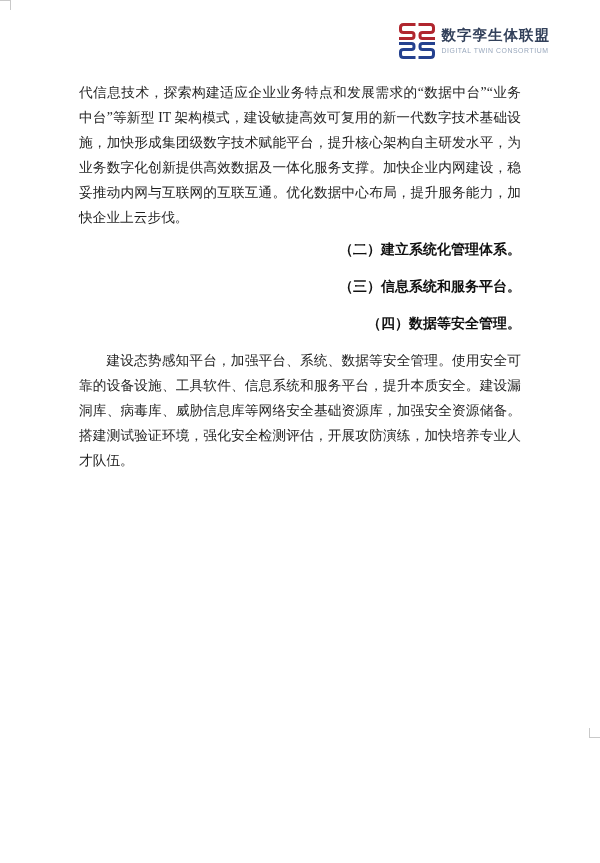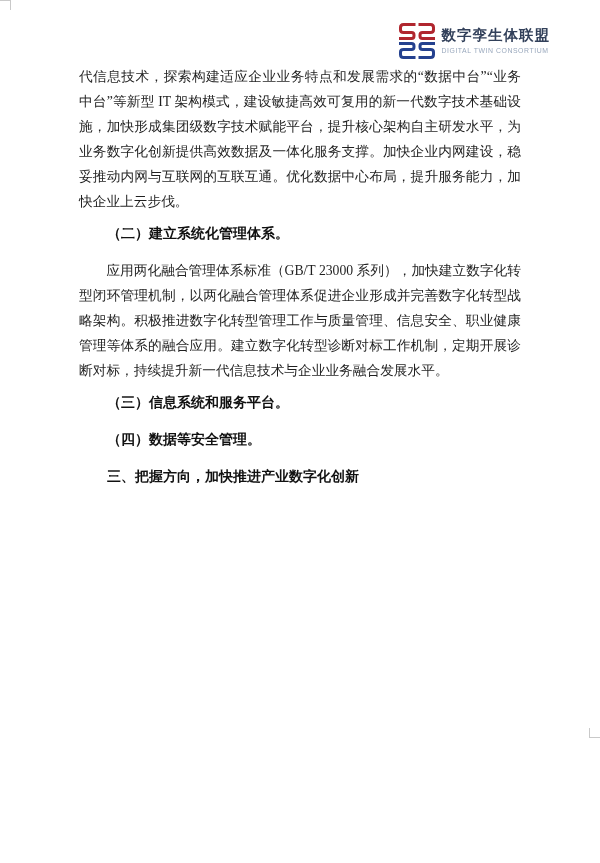--- a/index.html
+++ b/index.html
@@ -53,41 +53,41 @@
     letter-spacing: 0.55px;
     color: #98a7bc;
     line-height: 9px;
     margin-top: 2px;
     white-space: nowrap;
   }
 
   
   .content {
     width: 442px;
-    margin: 16px auto;
-    padding-top: 48px;
+    margin: 0 auto;
+    padding-top: 80px;
     text-align: justify;
   }
   .para {
     margin: 0;
     font-size: 13.7px;
     line-height: 25px;
     text-indent: 2em;
     word-break: break-all;
   }
   .para.no-indent { text-indent: 0; }
   .heading {
     margin: 7px 0 12px 0;
     font-family: "Liberation Sans", "DejaVu Sans", sans-serif;
     font-size: 14px;
     font-weight: 700;
     line-height: 25px;
     text-indent: 2em;
     color: #111111;
-    text-align: left;
+    text-align: right;
   }
 
   .page-number {
     position: absolute;
     top: 794px;
     right: 48px;
     font-family: "Liberation Sans", "DejaVu Sans", sans-serif;
     font-size: 15px;
     color: #1d4ed8;
   }
@@ -114,24 +114,23 @@
     <div class="brand-text">
       <div class="brand-title">数字孪生体联盟</div>
       <div class="brand-sub">DIGITAL TWIN CONSORTIUM</div>
     </div>
   </header>
 
   <main class="content">
     <p class="para no-indent">代信息技术，探索构建适应企业业务特点和发展需求的“数据中台”“业务中台”等新型 IT 架构模式，建设敏捷高效可复用的新一代数字技术基础设施，加快形成集团级数字技术赋能平台，提升核心架构自主研发水平，为业务数字化创新提供高效数据及一体化服务支撑。加快企业内网建设，稳妥推动内网与互联网的互联互通。优化数据中心布局，提升服务能力，加快企业上云步伐。</p>
 
     <h3 class="heading">（二）建立系统化管理体系。</h3>
-    <p class="para">应用两化融合管理体系标准（GB/T 23000 系列），加快建立数字化转型闭环管理机制，以两化融合管理体系促进企业形成并完善数字化转型战略架构。积极推进数字化转型管理工作与质量管理、信息安全、职业健康管理等体系的融合应用。建立数字化转型诊断对标工作机制，定期开展诊断对标，持续提升新一代信息技术与企业业务融合发展水平。</p>
 
     <h3 class="heading">（三）信息系统和服务平台。</h3>
 
     <h3 class="heading">（四）数据等安全管理。</h3>
+    <p class="para">建设态势感知平台，加强平台、系统、数据等安全管理。使用安全可靠的设备设施、工具软件、信息系统和服务平台，提升本质安全。建设漏洞库、病毒库、威胁信息库等网络安全基础资源库，加强安全资源储备。搭建测试验证环境，强化安全检测评估，开展攻防演练，加快培养专业人才队伍。</p>
 
-    <h3 class="heading">三、把握方向，加快推进产业数字化创新</h3>
   </main>
 
   <div class="page-number">47</div>
 
 </div>
 
 </body></html>

